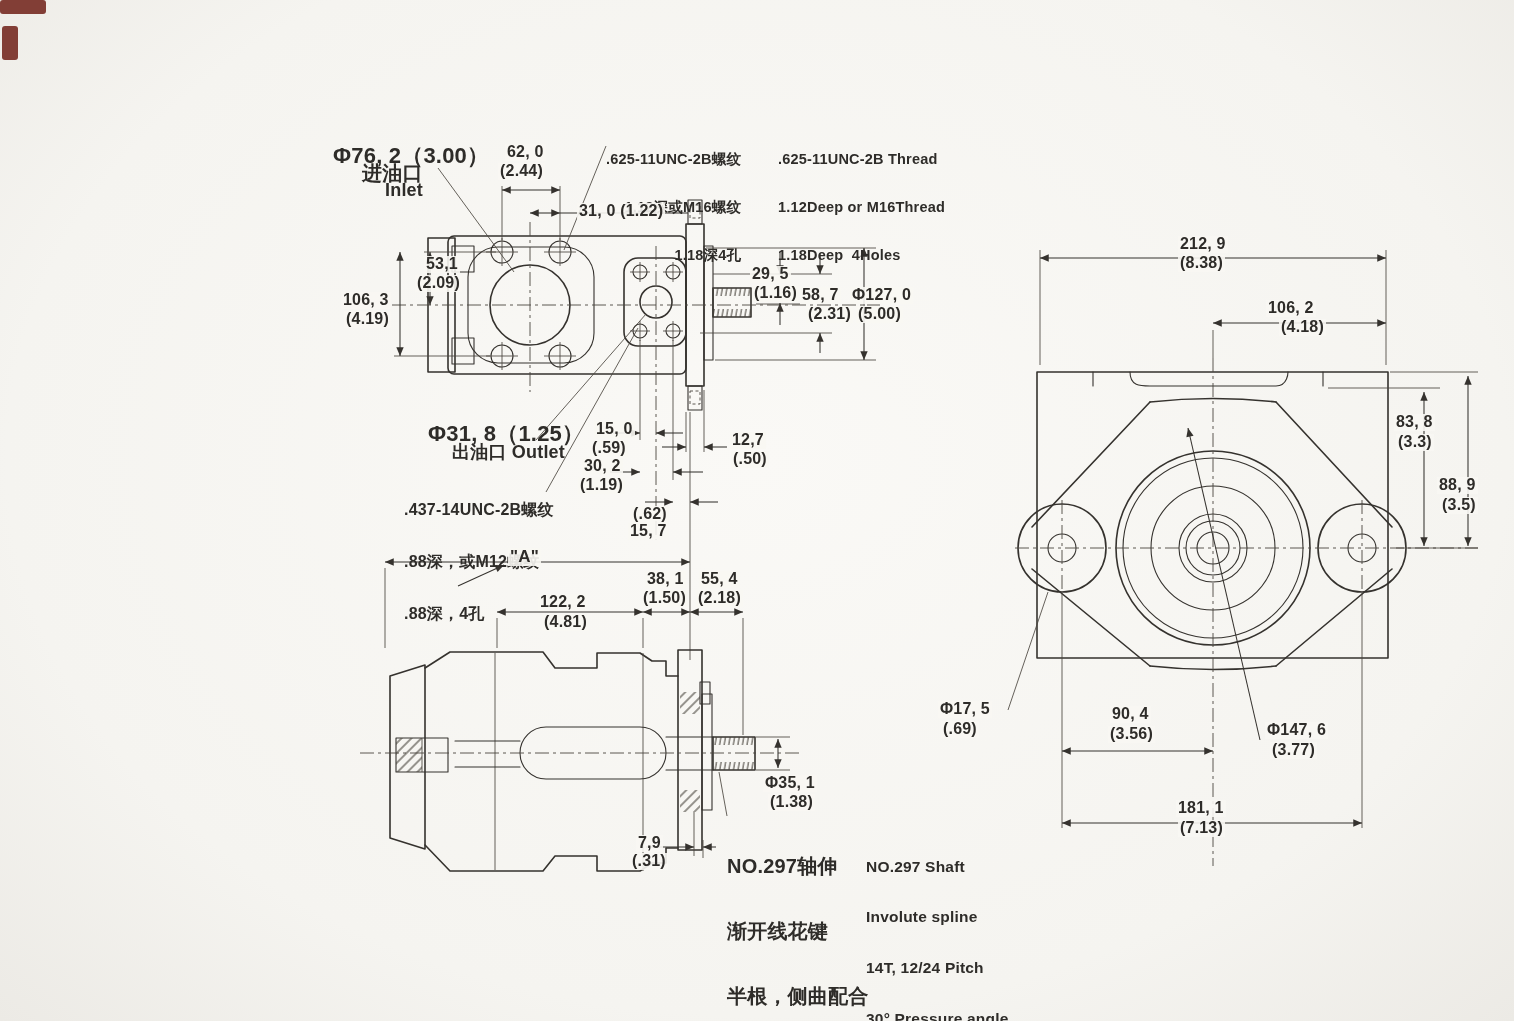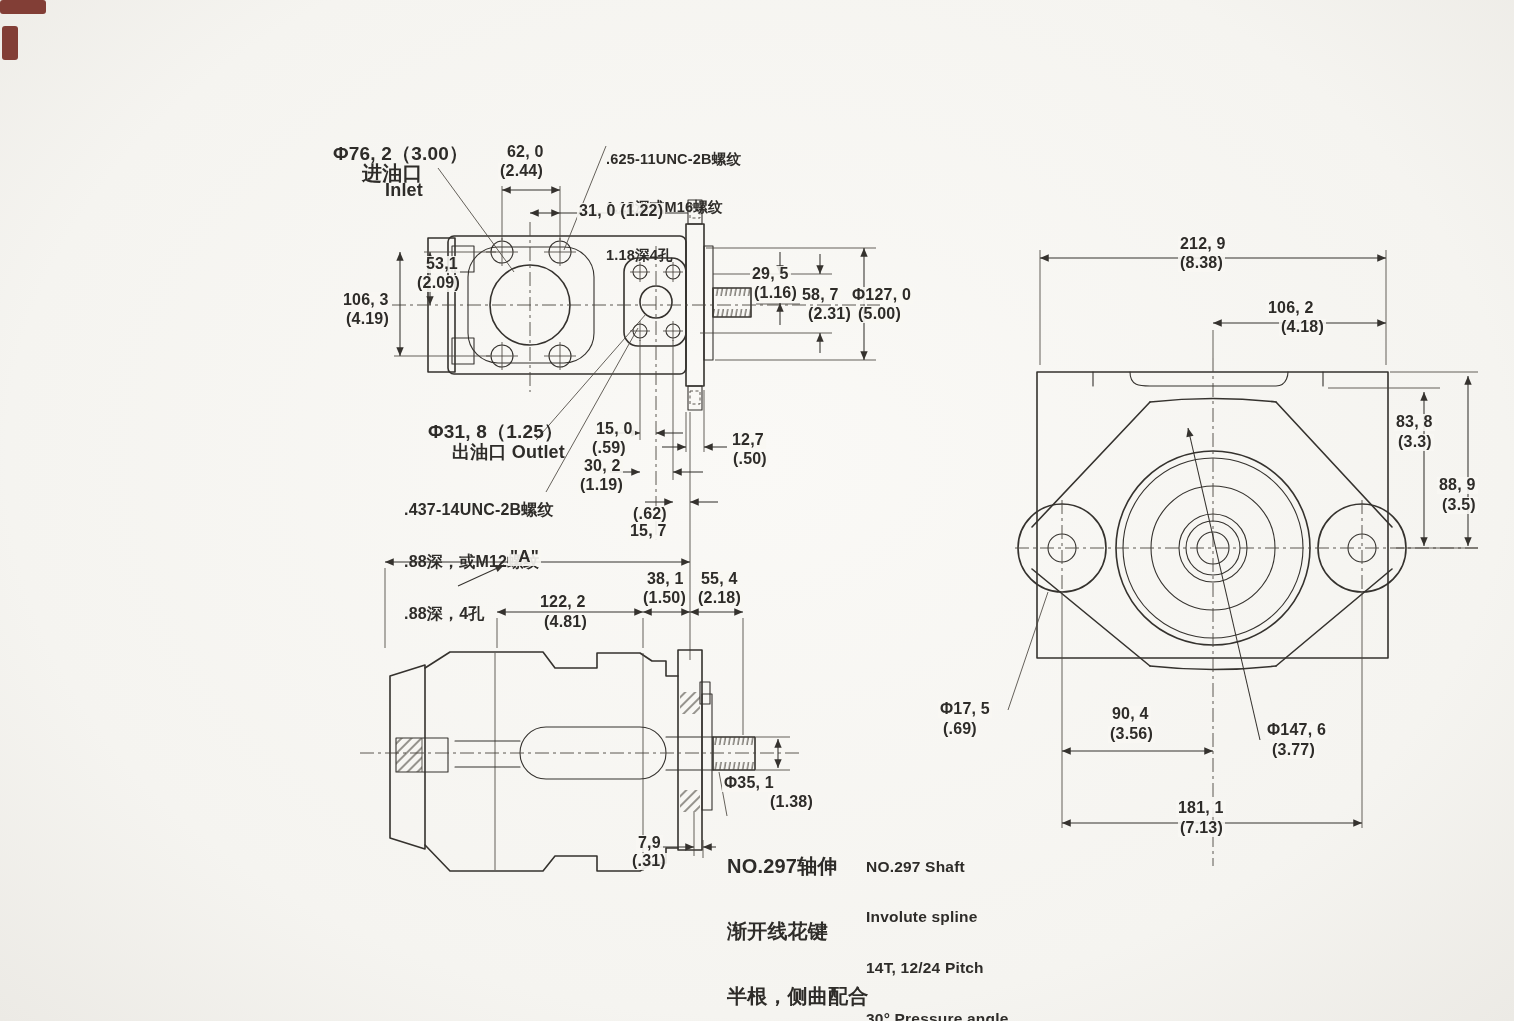--- a/index.html
+++ b/index.html
@@ -7,21 +7,21 @@
     width:1514px;height:1021px;position:relative;overflow:hidden;
     background:#f6f5f1;
     font-family:"Liberation Sans", sans-serif;
     color:#2c2a27;
   }
   #stage{position:absolute;left:0;top:0;width:1514px;height:1021px;
     background:radial-gradient(ellipse at 50% 45%, #faf9f6 0%, #f5f4f0 70%, #eceae5 100%);}
   svg{position:absolute;left:0;top:0;}
   .lbl{position:absolute;white-space:pre;line-height:1.05;color:#2e2c29;font-weight:600;letter-spacing:.2px;}
   .dim{font-size:16px;background:rgba(248,247,243,.9);padding:0 2px;}
-  .big{font-size:19px;}
+  .big{font-size:22px;}
   .note{font-size:14.5px;font-weight:600;background:transparent;}
   .note div{margin-bottom:2px;}
   .cn{font-size:20px;}
   .mark{position:absolute;background:#6e1f16;opacity:.85;border-radius:3px;}
 </style>
 </head>
 <body>
 
 <div id="stage">
 
@@ -178,24 +178,29 @@
 <div class="mark" style="left:0;top:0;width:46px;height:14px;"></div>
 <div class="mark" style="left:2px;top:26px;width:16px;height:34px;"></div>
 
 <div class="lbl big" style="left:333px;top:144px;">Φ76, 2（3.00）</div>
 <div class="lbl cn" style="left:362px;top:163px;">进油口</div>
 <div class="lbl big" style="left:385px;top:181px;font-size:18px;">Inlet</div>
 
 <div class="lbl dim" style="left:505px;top:144px;">62, 0</div>
 <div class="lbl dim" style="left:498px;top:163px;">(2.44)</div>
 
-<div class="lbl note" style="left:606px;top:122px;">
+<div class="lbl note" style="left:606px;top:122px;text-align:right;">
   <div>.625-11UNC-2B螺纹</div>
   <div>1.12深或M16螺纹</div>
   <div>1.18深4孔</div>
+</div>
+<div class="lbl note" style="left:778px;top:122px;">
+  <div>.625-11UNC-2B Thread</div>
+  <div>1.12Deep or M16Thread</div>
+  <div>1.18Deep  4Holes</div>
 </div>
 
 <div class="lbl dim" style="left:577px;top:203px;">31, 0 (1.22)</div>
 
 <div class="lbl dim" style="left:424px;top:256px;">53,1</div>
 <div class="lbl dim" style="left:415px;top:275px;">(2.09)</div>
 <div class="lbl dim" style="left:341px;top:292px;">106, 3</div>
 <div class="lbl dim" style="left:344px;top:311px;">(4.19)</div>
 
 <div class="lbl dim" style="left:750px;top:266px;">29, 5</div>
@@ -223,21 +228,21 @@
   <div>.88深，4孔</div>
 </div>
 
 <div class="lbl dim" style="left:508px;top:548px;font-size:17px;">"A"</div>
 <div class="lbl dim" style="left:645px;top:571px;">38, 1</div>
 <div class="lbl dim" style="left:641px;top:590px;">(1.50)</div>
 <div class="lbl dim" style="left:699px;top:571px;">55, 4</div>
 <div class="lbl dim" style="left:696px;top:590px;">(2.18)</div>
 <div class="lbl dim" style="left:538px;top:594px;">122, 2</div>
 <div class="lbl dim" style="left:542px;top:614px;">(4.81)</div>
-<div class="lbl dim" style="left:722px;top:775px;">Φ35, 1</div>
+<div class="lbl dim" style="left:763px;top:775px;">Φ35, 1</div>
 <div class="lbl dim" style="left:768px;top:794px;">(1.38)</div>
 <div class="lbl dim" style="left:636px;top:835px;">7,9</div>
 <div class="lbl dim" style="left:630px;top:853px;">(.31)</div>
 
 <div class="lbl note cn" style="left:727px;top:814px;">
   <div>NO.297轴伸</div>
   <div>渐开线花键</div>
   <div>半根，侧曲配合</div>
   <div>14齿，12/24径节</div>
   

